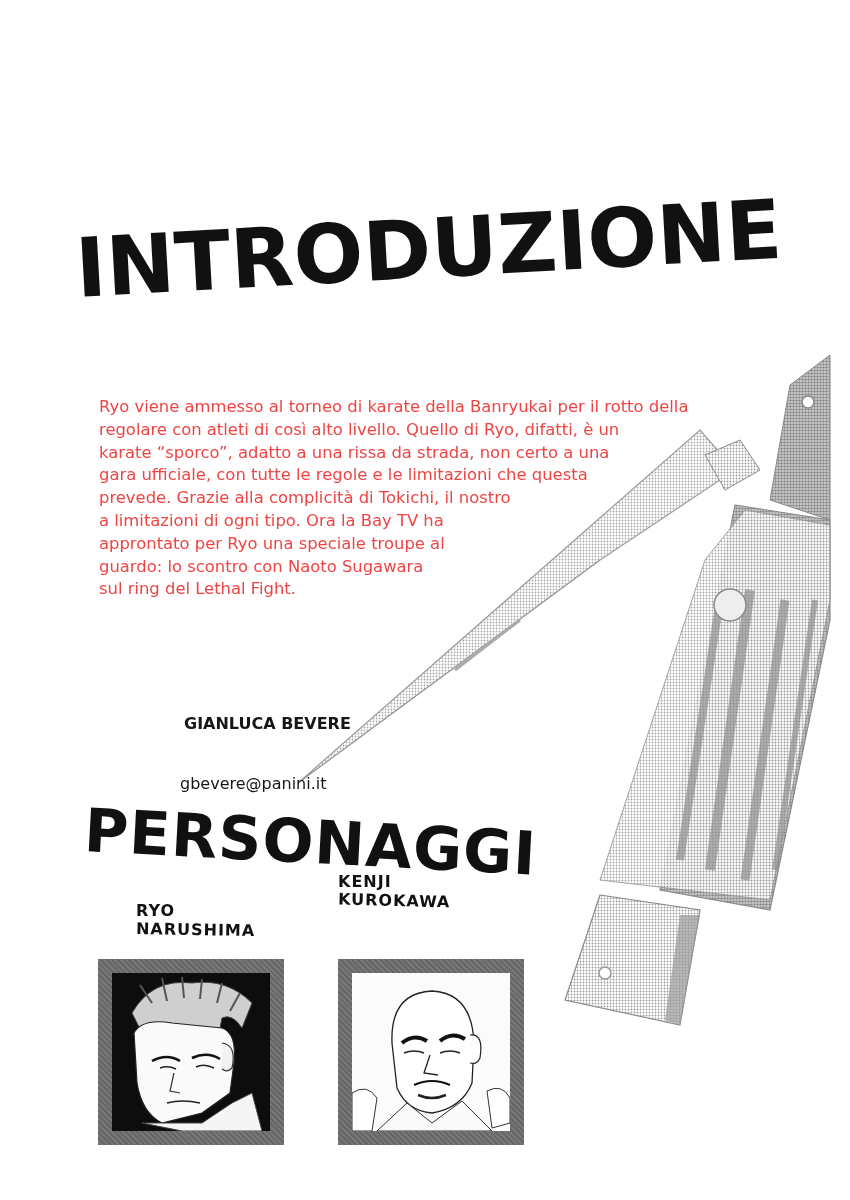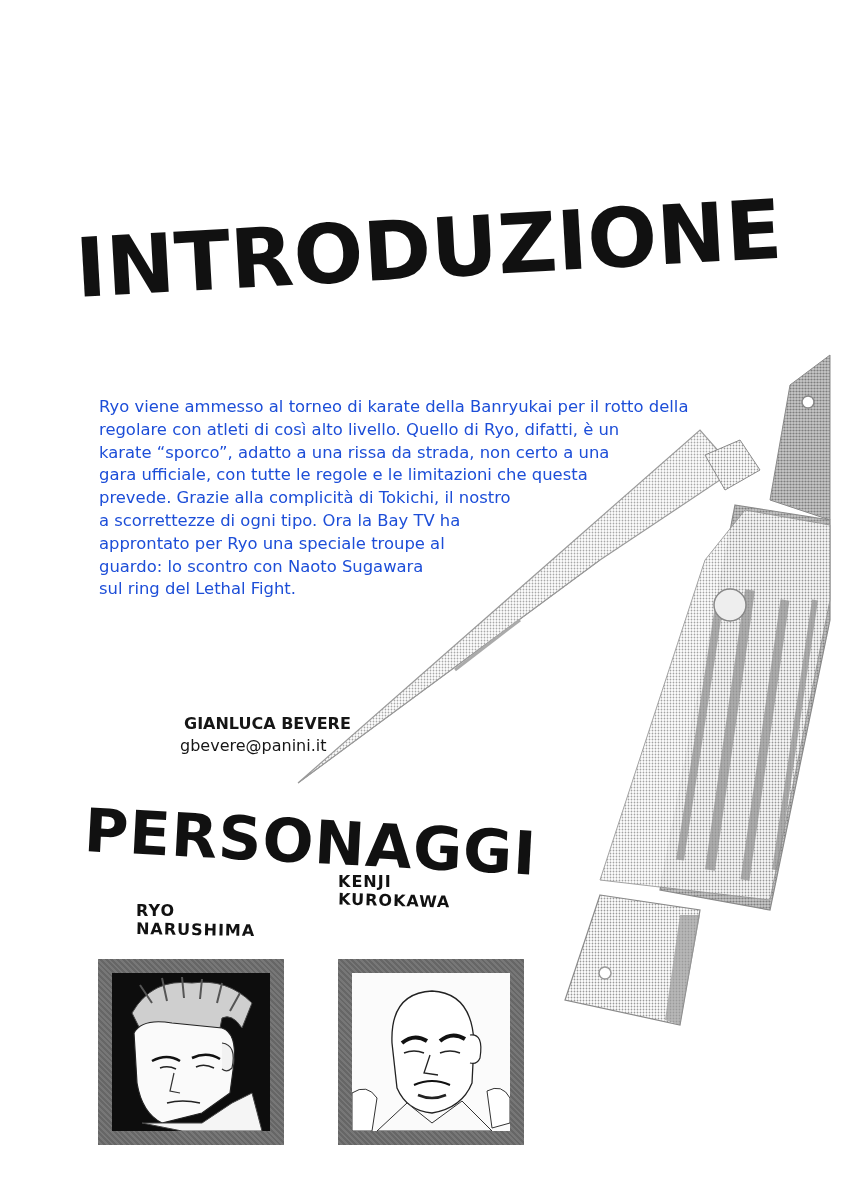--- a/index.html
+++ b/index.html
@@ -15,26 +15,26 @@
   .title-intro {
     left: 78px; top: 228px; font-size: 82px; transform: rotate(-3.2deg); transform-origin: left bottom;
     letter-spacing: 0px; line-height: 1;
   }
   .title-pers {
     left: 86px; top: 800px; font-size: 60px; transform: rotate(3deg); transform-origin: left top;
     line-height: 1; letter-spacing: 1px;
   }
   .intro-text {
     position: absolute; left: 99px; top: 396px; width: 620px; z-index: 3;
-    font-size: 16.4px; line-height: 22.8px; color: #1d4ed8;
+    font-size: 16.4px; line-height: 22.8px; color: #ef4444;
   }
   .intro-text .line { display: block; white-space: nowrap; }
   .signature { position: absolute; left: 183px; top: 694px; z-index: 3; font-size: 16px; line-height: 22px; }
   .signature .name { font-weight: bold; display: block; padding-left: 1px; margin-top: 19px; }
-  .signature .email { display: block; margin-left: -3px; }
+  .signature .email { display: block; margin-left: -3px; margin-top: 38px; }
   .char-name {
     position: absolute; z-index: 2; font-weight: bold; font-size: 16px; line-height: 19px;
     color: #111; letter-spacing: 1px; font-family: "DejaVu Sans", sans-serif;
   }
   .char-ryo { left: 97px; top: 901px; margin-left: 39px; }
   .char-ryo .l2 { display: block; transform: rotate(1deg); }
   .char-kenji { left: 338px; top: 872px; }
   .char-kenji .l2 { display: block; transform: rotate(1.5deg); }
   .portrait {
     position: absolute; z-index: 2; width: 186px; height: 186px; background: #6b6b6b;
@@ -86,21 +86,21 @@
 </svg>
 
 <div class="stencil title-intro">INTRODUZIONE</div>
 
 <div class="intro-text">
   <span class="line">Ryo viene ammesso al torneo di karate della Banryukai per il rotto della</span>
   <span class="line">regolare con atleti di così alto livello. Quello di Ryo, difatti, è un</span>
   <span class="line">karate “sporco”, adatto a una rissa da strada, non certo a una</span>
   <span class="line">gara ufficiale, con tutte le regole e le limitazioni che questa</span>
   <span class="line">prevede. Grazie alla complicità di Tokichi, il nostro</span>
-  <span class="line">a scorrettezze di ogni tipo. Ora la Bay TV ha</span>
+  <span class="line">a limitazioni di ogni tipo. Ora la Bay TV ha</span>
   <span class="line">approntato per Ryo una speciale troupe al</span>
   <span class="line">guardo: lo scontro con Naoto Sugawara</span>
   <span class="line">sul ring del Lethal Fight.</span>
 </div>
 
 <div class="signature">
   <span class="name">GIANLUCA BEVERE</span>
   <span class="email">gbevere@panini.it</span>
 </div>
 

